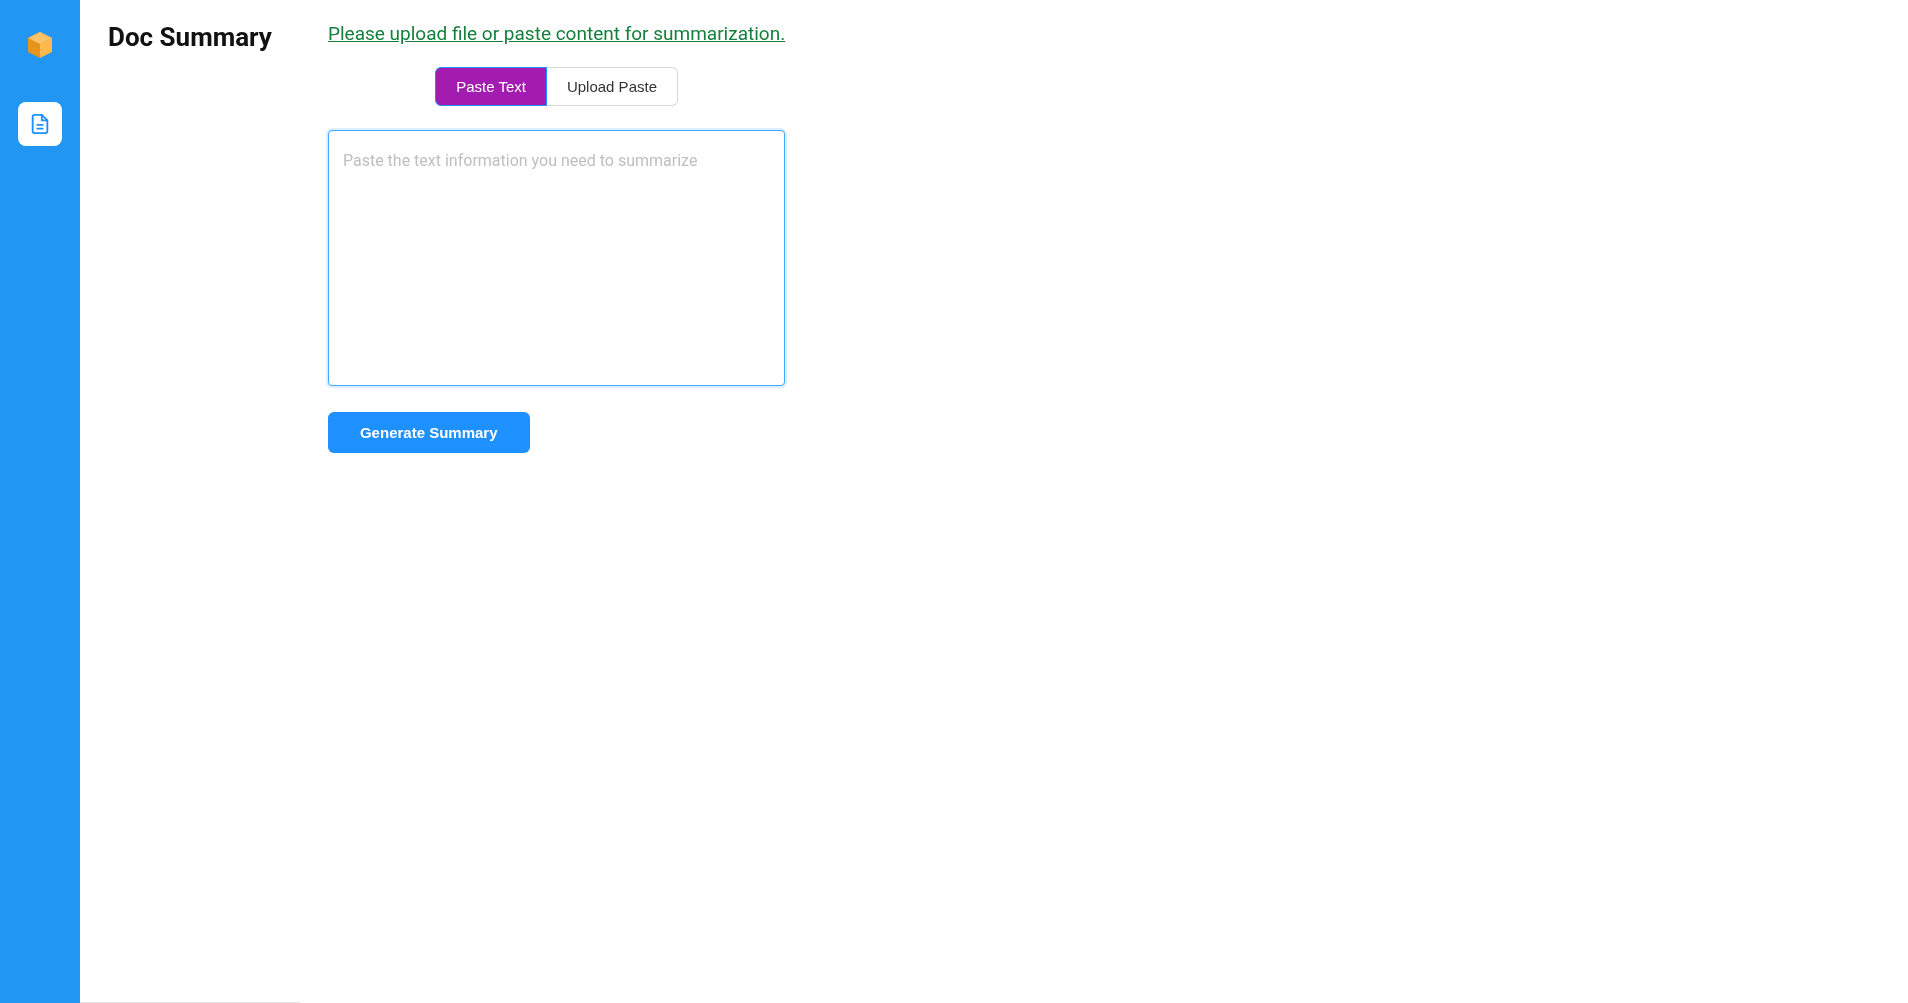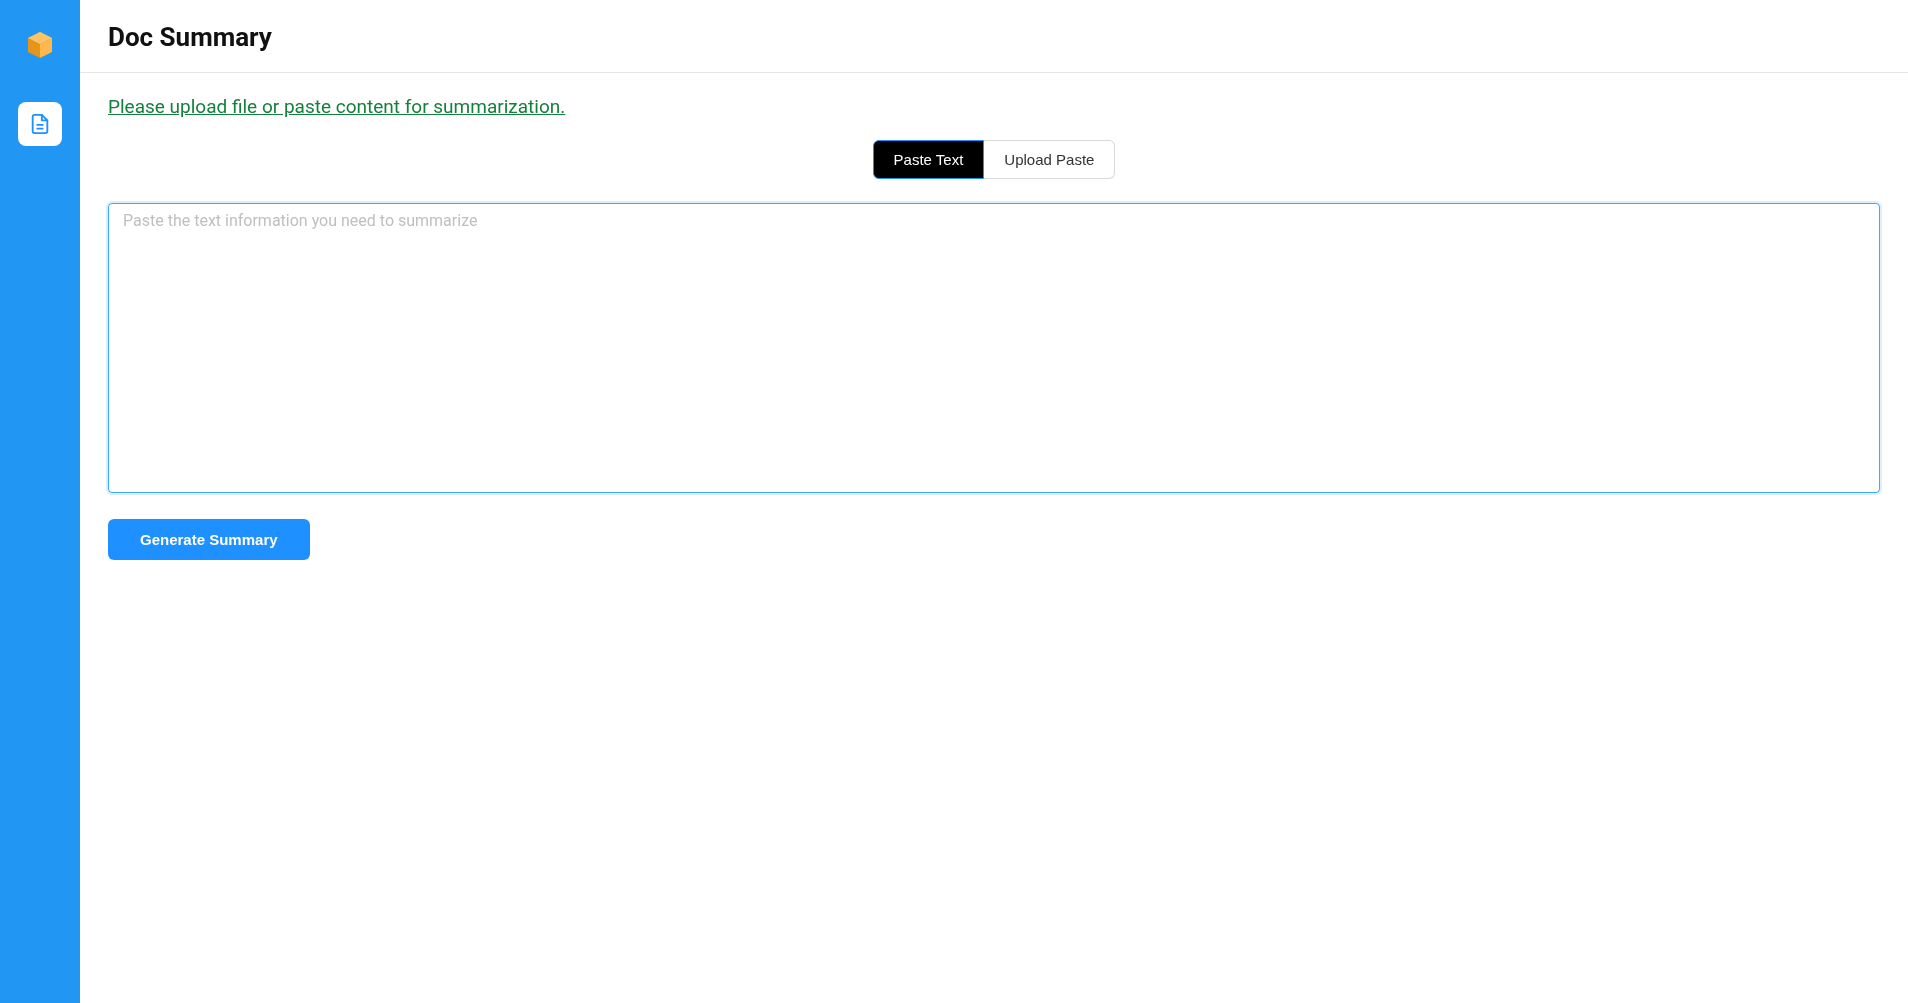--- a/index.html
+++ b/index.html
@@ -39,21 +39,21 @@
       justify-content: center;
       cursor: pointer;
     }
     .doc-icon {
       width: 22px;
       height: 22px;
     }
     .main {
       flex: 1;
       display: flex;
-      flex-direction: column;
+      flex-direction: row;
     }
     .header {
       padding: 22px 28px 20px 28px;
       border-bottom: 1px solid #e5e5e5;
     }
     .page-title {
       font-size: 26px;
       font-weight: 700;
       color: #111;
     }
@@ -74,40 +74,40 @@
     .tab-button {
       padding: 10px 20px;
       font-size: 15px;
       font-weight: 500;
       cursor: pointer;
       border: 1px solid #d9d9d9;
       background: #fff;
       color: #333;
     }
     .tab-button.active {
-      background: #000000;
+      background: #a21caf;
       color: #fff;
       border-color: #1e90ff;
     }
     .tab-button:first-child {
       border-top-left-radius: 6px;
       border-bottom-left-radius: 6px;
     }
     .tab-button:last-child {
       border-top-right-radius: 6px;
       border-bottom-right-radius: 6px;
       border-left: none;
     }
     .textarea-wrap {
       margin-bottom: 22px;
     }
     .content-textarea {
       width: 100%;
-      height: 290px;
-      padding: 7px 14px;
+      height: 256px;
+      padding: 20px 14px;
       font-size: 16px;
       font-family: inherit;
       border: 1px solid #40a9ff;
       border-radius: 4px;
       resize: none;
       outline: none;
       box-shadow: 0 0 0 2px rgba(24,144,255,0.15);
       color: #333;
     }
     .content-textarea::placeholder {

